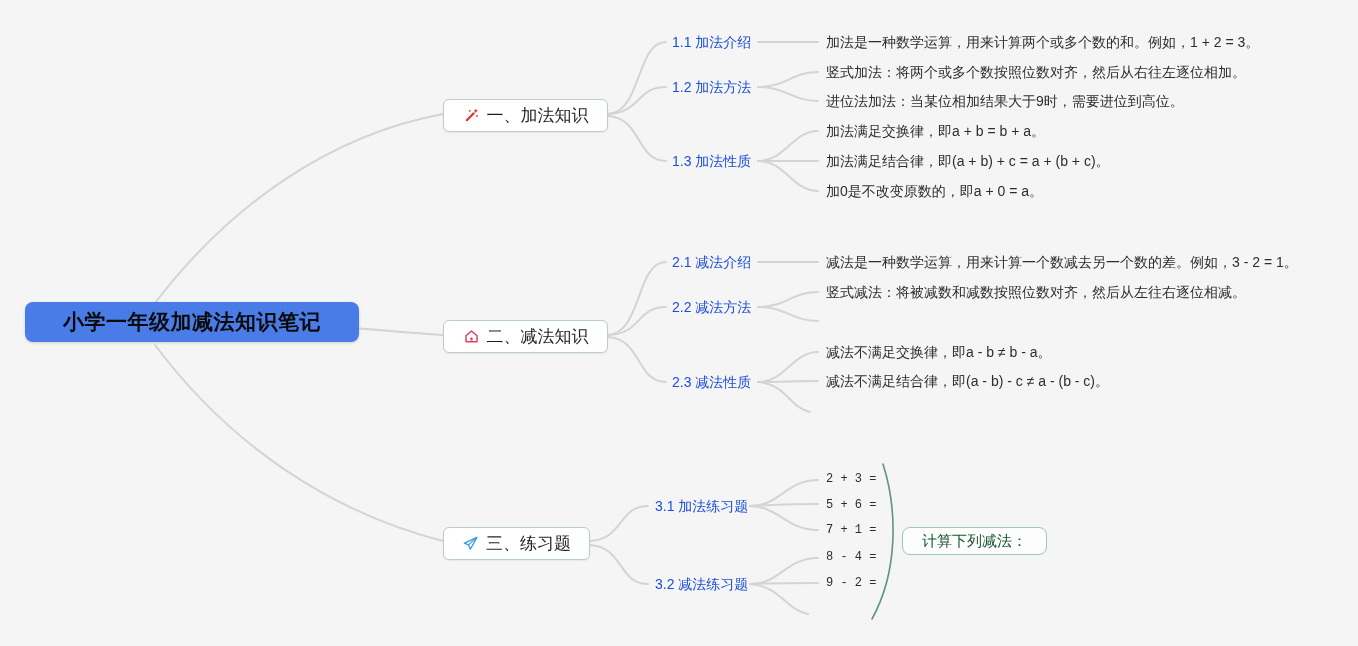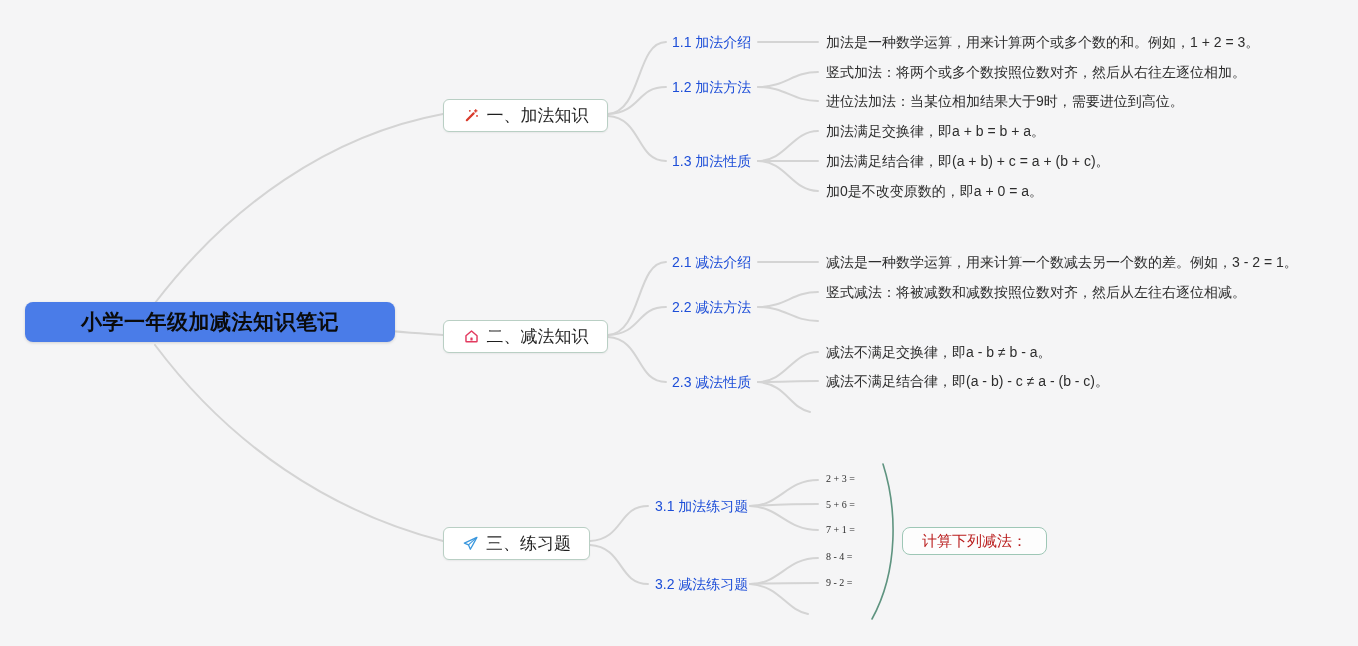--- a/index.html
+++ b/index.html
@@ -12,21 +12,21 @@
     width: 1358px;
     height: 646px;
     background: #f5f5f6;
     overflow: hidden;
   }
   .links { position: absolute; left: 0; top: 0; }
   .links path { fill: none; stroke: #d4d4d4; stroke-width: 2; stroke-linecap: round; }
   .links path.bracket { stroke: #5f9480; stroke-width: 1.6; }
 
   .root-node {
-    position: absolute; left: 25px; top: 302px; width: 370px; height: 40px;
+    position: absolute; left: 25px; top: 302px; width: 334px; height: 40px;
     background: #4a7ce8; border-radius: 8px;
     display: flex; align-items: center; justify-content: center;
     font-size: 21px; font-weight: 700; color: #0b0b0b; letter-spacing: 0.5px;
     box-shadow: 0 1px 3px rgba(0,0,0,0.15);
     cursor: default; white-space: nowrap;
   }
   .branch-node {
     position: absolute; height: 33px; background: #ffffff;
     border: 1.5px solid #b9cfc4; border-radius: 6px; box-sizing: border-box;
     display: flex; align-items: center; justify-content: center; gap: 7px;
@@ -36,28 +36,28 @@
   .branch-node .node-icon { width: 17px; height: 17px; flex: 0 0 auto; display: block; }
 
   .sub-label {
     position: absolute; font-size: 14px; line-height: 22px; color: #1d4ed8;
     white-space: nowrap;
   }
   .leaf-label {
     position: absolute; left: 826px; font-size: 14px; line-height: 22px; color: #2d2d2d;
     white-space: nowrap;
   }
-  .leaf-math { font-family: Liberation Serif, serif; font-size: 10px; }
+  .leaf-math { font-family: Liberation Mono, monospace; font-size: 12px; }
 
   .summary-node {
     position: absolute; left: 902px; top: 527px; width: 145px; height: 28px;
     box-sizing: border-box; background: #fdfdfd;
     border: 1.5px solid #9ec7b6; border-radius: 8px;
     display: flex; align-items: center; justify-content: center;
-    font-size: 15px; color: #b91c1c; white-space: nowrap;
+    font-size: 15px; color: #14532d; white-space: nowrap;
   }
 </style>
 </head>
 <body>
 
 <div class="canvas">
 
   <svg class="links" width="1358" height="646" viewBox="0 0 1358 646">
     <g>
       <path d="M 155 303 C 230 205, 330 135, 443 114"></path>

